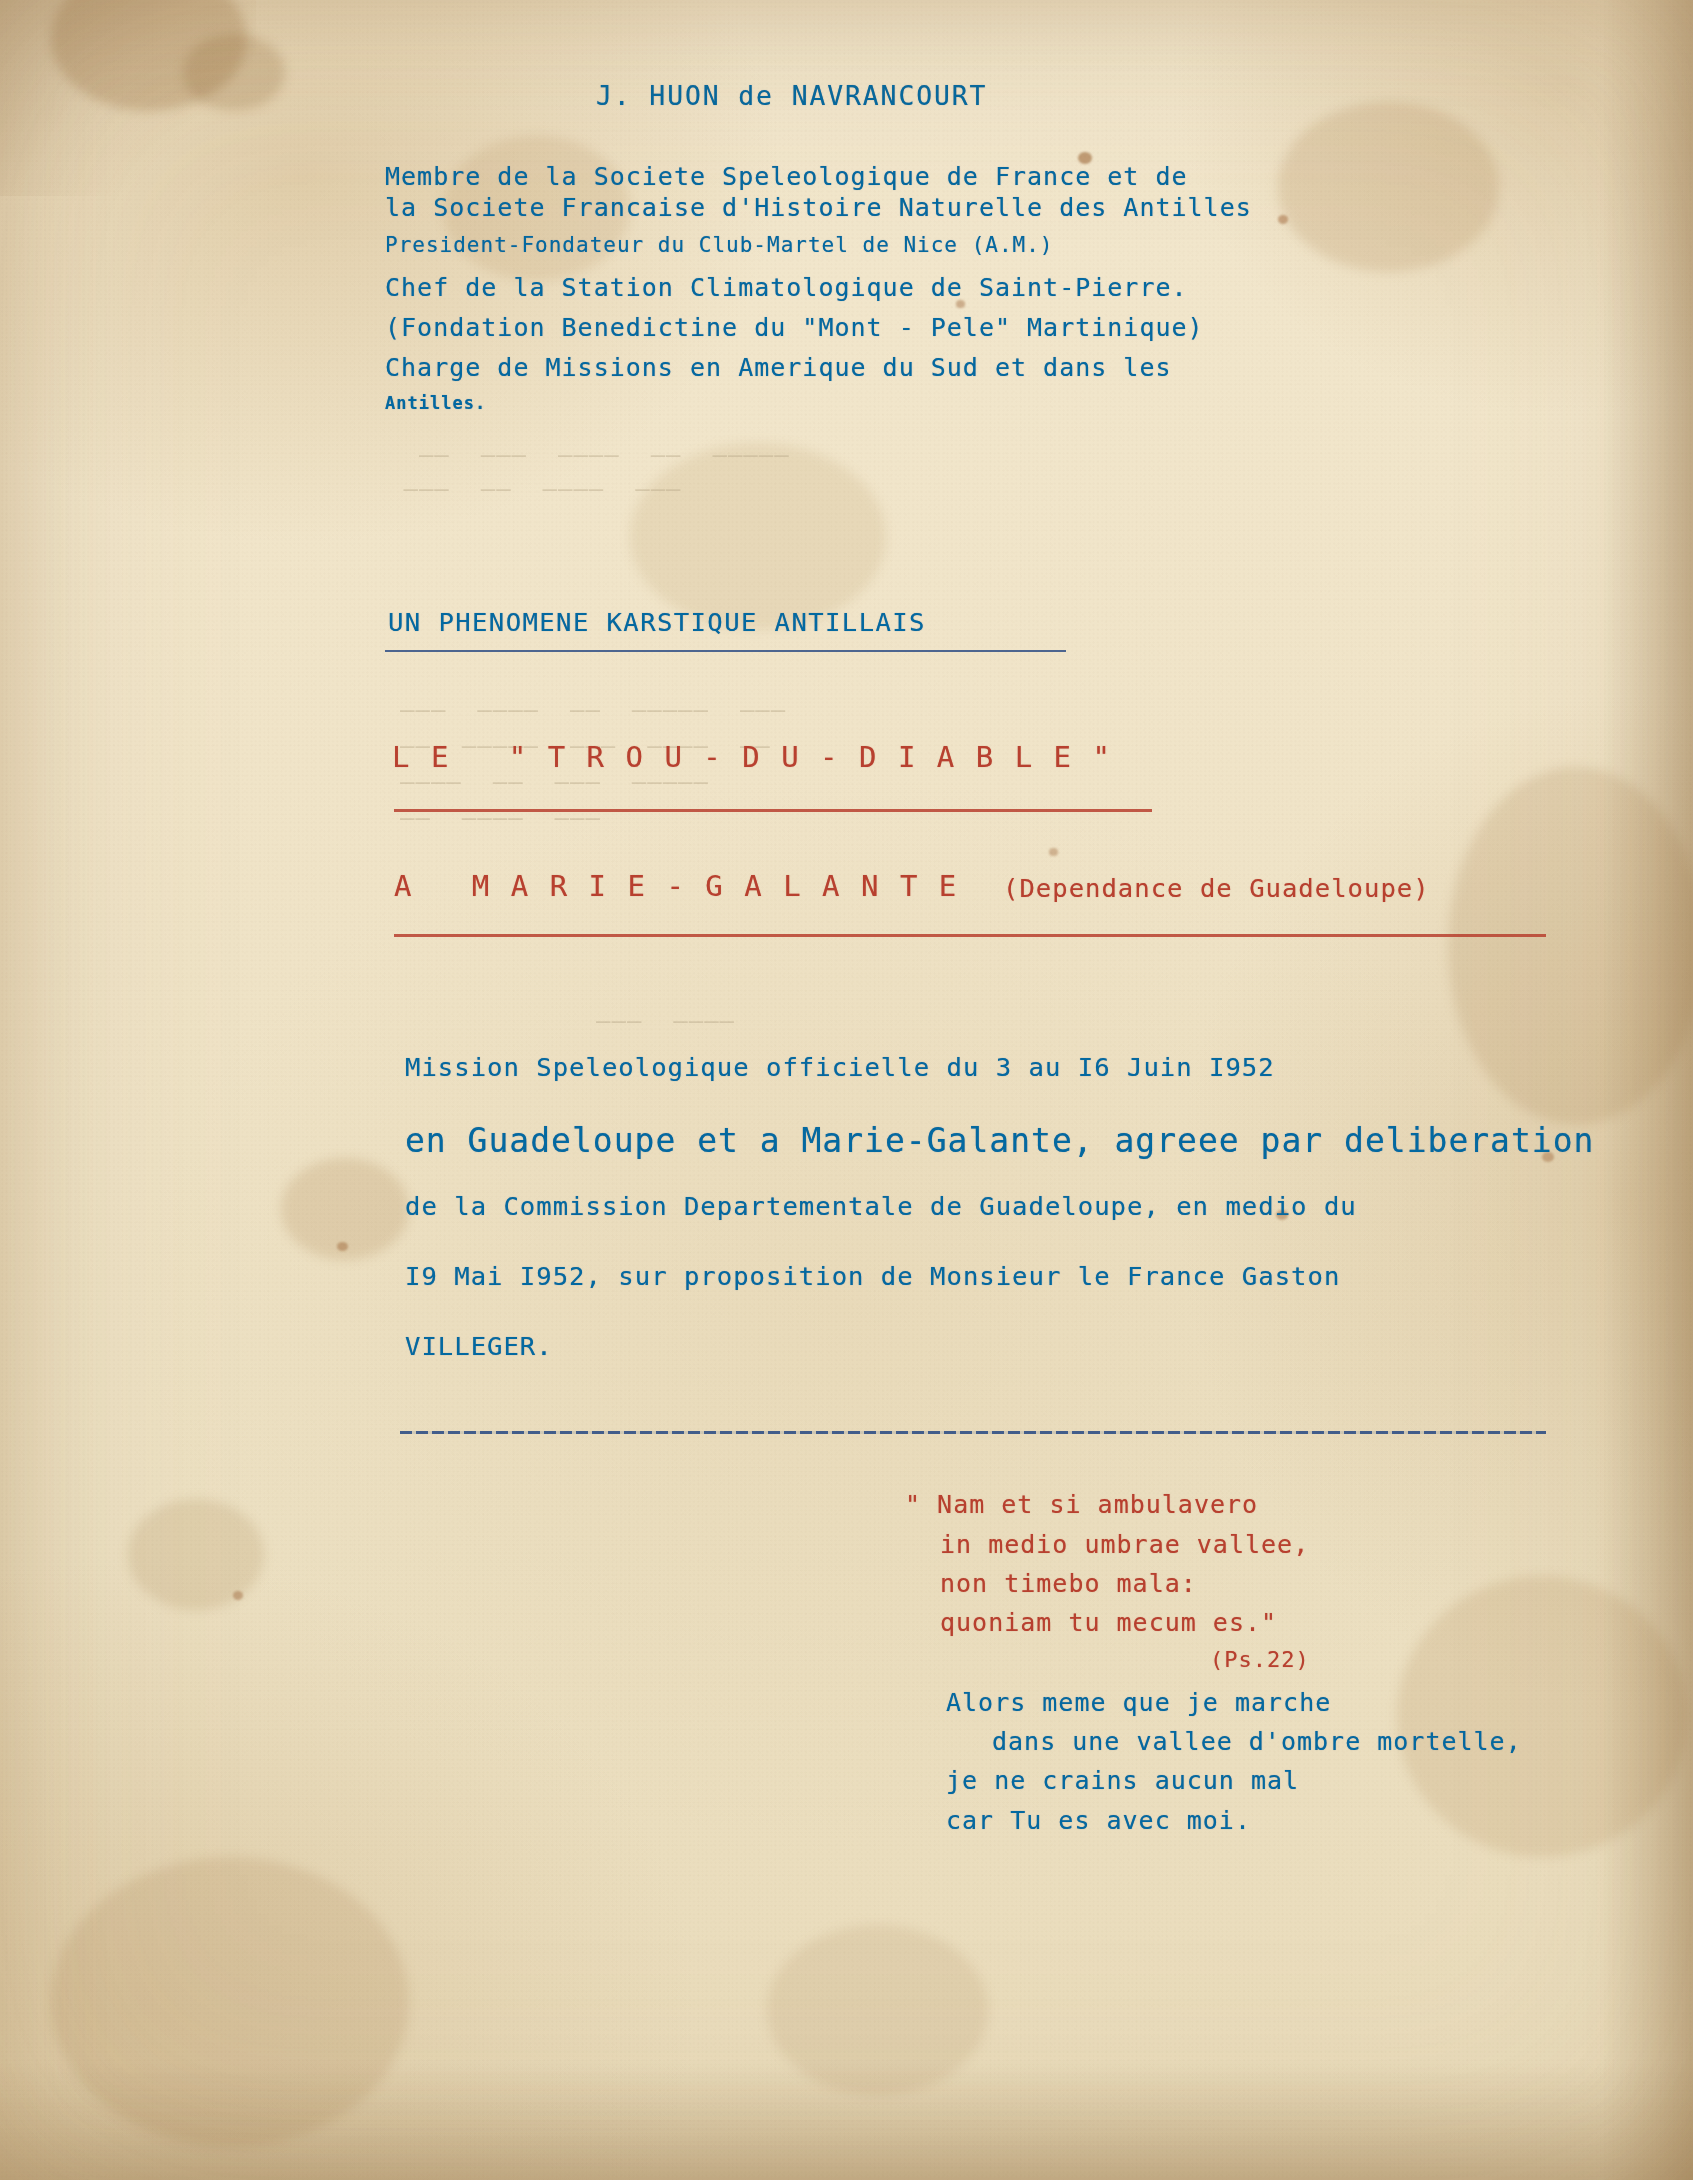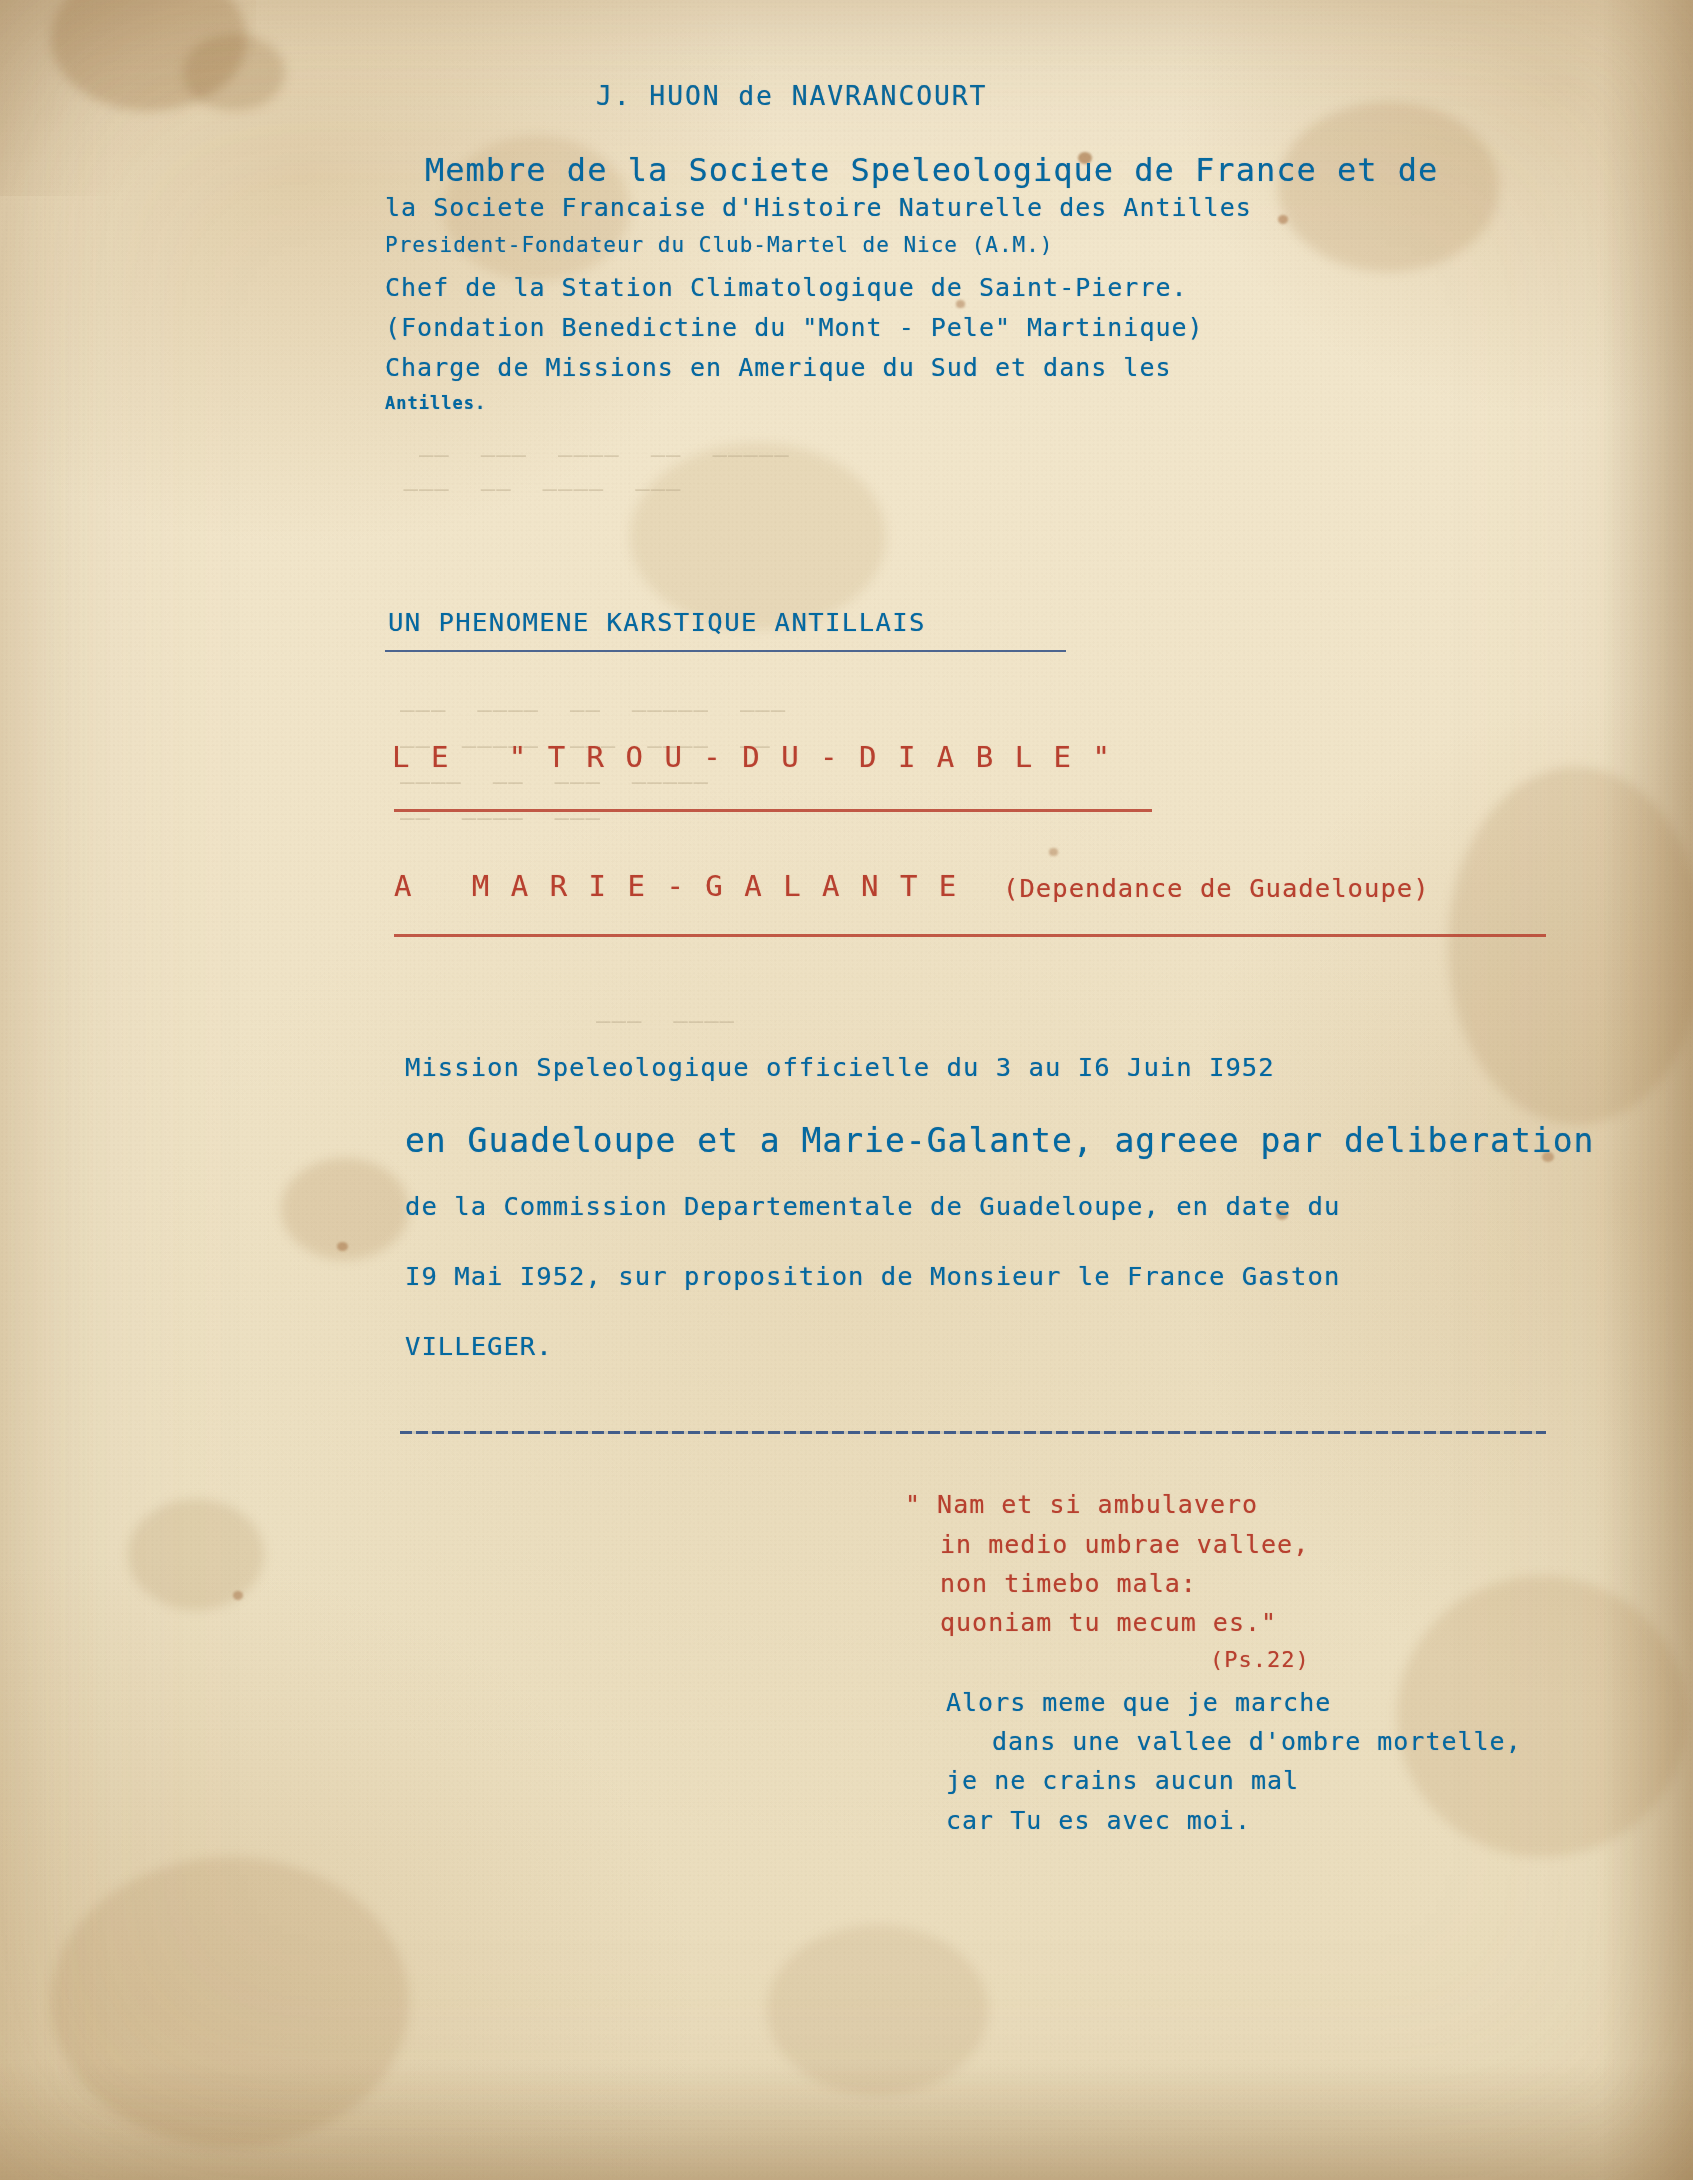--- a/index.html
+++ b/index.html
@@ -124,21 +124,21 @@
 
   <div class="crease" style="left:0; top:0; width:256px; height:196px;
               background:linear-gradient(135deg, rgba(120,82,40,0.30) 0%, rgba(120,82,40,0.06) 45%, rgba(0,0,0,0) 70%);"></div>
   <div class="crease" style="left:1601px; top:0; width:92px; height:2181px;
               background:linear-gradient(90deg, rgba(0,0,0,0) 0%, rgba(130,96,52,0.18) 60%, rgba(120,86,44,0.30) 100%);"></div>
   <div class="crease" style="left:0; top:2061px; width:1693px; height:119px;
               background:linear-gradient(180deg, rgba(0,0,0,0) 0%, rgba(130,96,52,0.16) 60%, rgba(120,86,44,0.26) 100%);"></div>
 
   <div class="tx blue" style="left:596px; top:83px; font-size:26.4px; letter-spacing:1.9px;">J. HUON de NAVRANCOURT</div>
 
-  <div class="tx blue" style="left:385px; top:154px; font-size:32px;margin-left:40px;">Membre de la Societe Speleologique de France et de</div>
+  <div class="tx blue" style="left:385px; top:164px; font-size:25px;">Membre de la Societe Speleologique de France et de</div>
   <div class="tx blue" style="left:385px; top:195px; font-size:25px;">la Societe Francaise d'Histoire Naturelle des Antilles</div>
   <div class="tx blue" style="left:385px; top:235px; font-size:21px;">President-Fondateur du Club-Martel de Nice (A.M.)</div>
   <div class="tx blue" style="left:385px; top:275px; font-size:25px;">Chef de la Station Climatologique de Saint-Pierre.</div>
   <div class="tx blue" style="left:385px; top:315px; font-size:25px;">(Fondation Benedictine du "Mont - Pele" Martinique)</div>
   <div class="tx blue" style="left:385px; top:355px; font-size:25px;">Charge de Missions en Amerique du Sud et dans les</div>
   <div class="tx blue" style="left:385px; top:395px; font-size:17px;font-weight:bold;">Antilles.</div>
 
   <div class="tx ghost" style="left:388px; top:443px; font-size:24px;">  ——  ———  ————  ——  —————</div>
   <div class="tx ghost" style="left:388px; top:477px; font-size:24px;"> ———  ——  ————  ———</div>
   <div class="tx ghost" style="left:400px; top:698px; font-size:24px;">———  ————  ——  —————  ———</div>
@@ -152,21 +152,21 @@
 
   <div class="tx red" style="left:392px; top:743px; font-size:29px; letter-spacing:2px;">L E   " T R O U - D U - D I A B L E "</div>
   <div class="rule-red" style="left:394px; top:809px; width:758px;"></div>
 
   <div class="tx red" style="left:394px; top:872px; font-size:29px; letter-spacing:2px;">A   M A R I E - G A L A N T E</div>
   <div class="tx red" style="left:1003px; top:876px; font-size:25.6px; letter-spacing:1px;">(Dependance de Guadeloupe)</div>
   <div class="rule-red" style="left:394px; top:934px; width:1152px;"></div>
 
   <div class="tx blue" style="left:405px; top:1055px; font-size:25.6px;">Mission Speleologique officielle du 3 au I6 Juin I952</div>
   <div class="tx blue" style="left:405px; top:1124px; font-size:33px;">en Guadeloupe et a Marie-Galante, agreee par deliberation</div>
-  <div class="tx blue" style="left:405px; top:1194px; font-size:25.6px;">de la Commission Departementale de Guadeloupe, en date du</div>
+  <div class="tx blue" style="left:405px; top:1194px; font-size:25.6px;">de la Commission Departementale de Guadeloupe, en medio du</div>
   <div class="tx blue" style="left:405px; top:1264px; font-size:25.6px;">I9 Mai I952, sur proposition de Monsieur le France Gaston</div>
   <div class="tx blue" style="left:405px; top:1334px; font-size:25.6px;">VILLEGER.</div>
 
   <div class="rule-blue-dash" style="left:400px; top:1431px; width:1146px;"></div>
 
   <div class="tx red" style="left:905px; top:1492px; font-size:25px;">" Nam et si ambulavero</div>
   <div class="tx red" style="left:940px; top:1532px; font-size:25px;">in medio umbrae vallee,</div>
   <div class="tx red" style="left:940px; top:1571px; font-size:25px;">non timebo mala:</div>
   <div class="tx red" style="left:940px; top:1610px; font-size:25px;">quoniam tu mecum es."</div>
   <div class="tx red" style="left:1210px; top:1649px; font-size:22px;">(Ps.22)</div>

